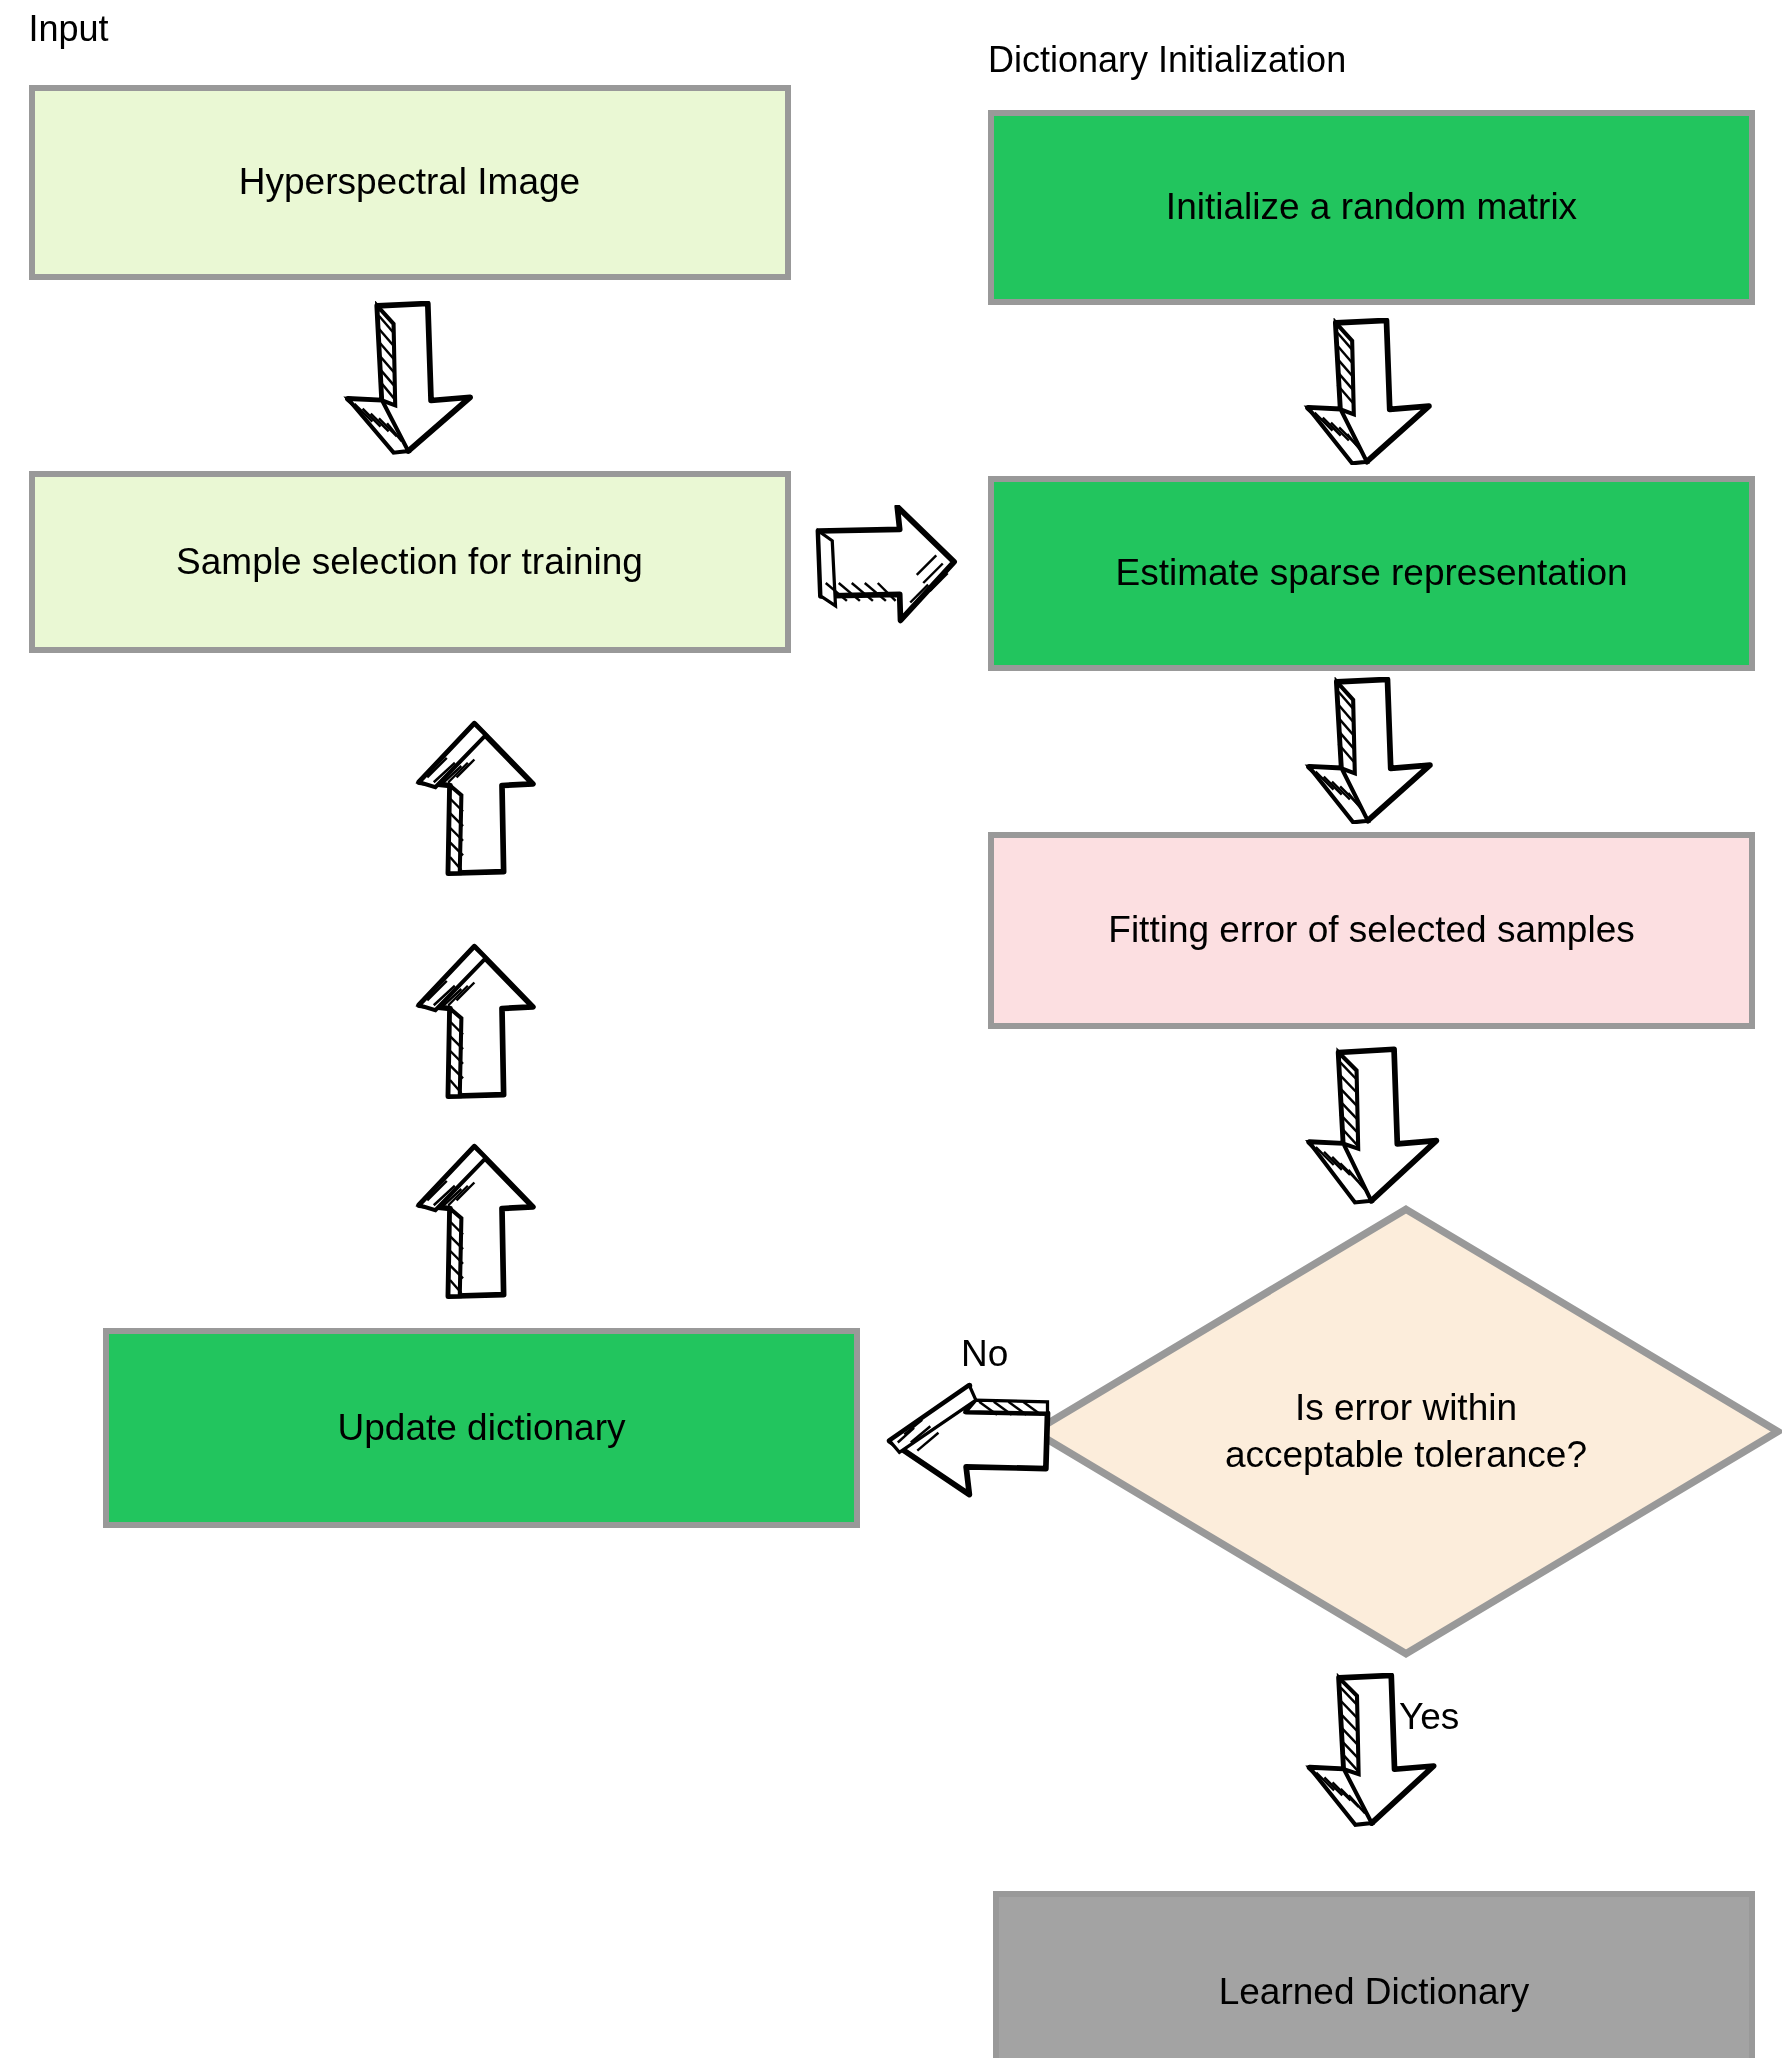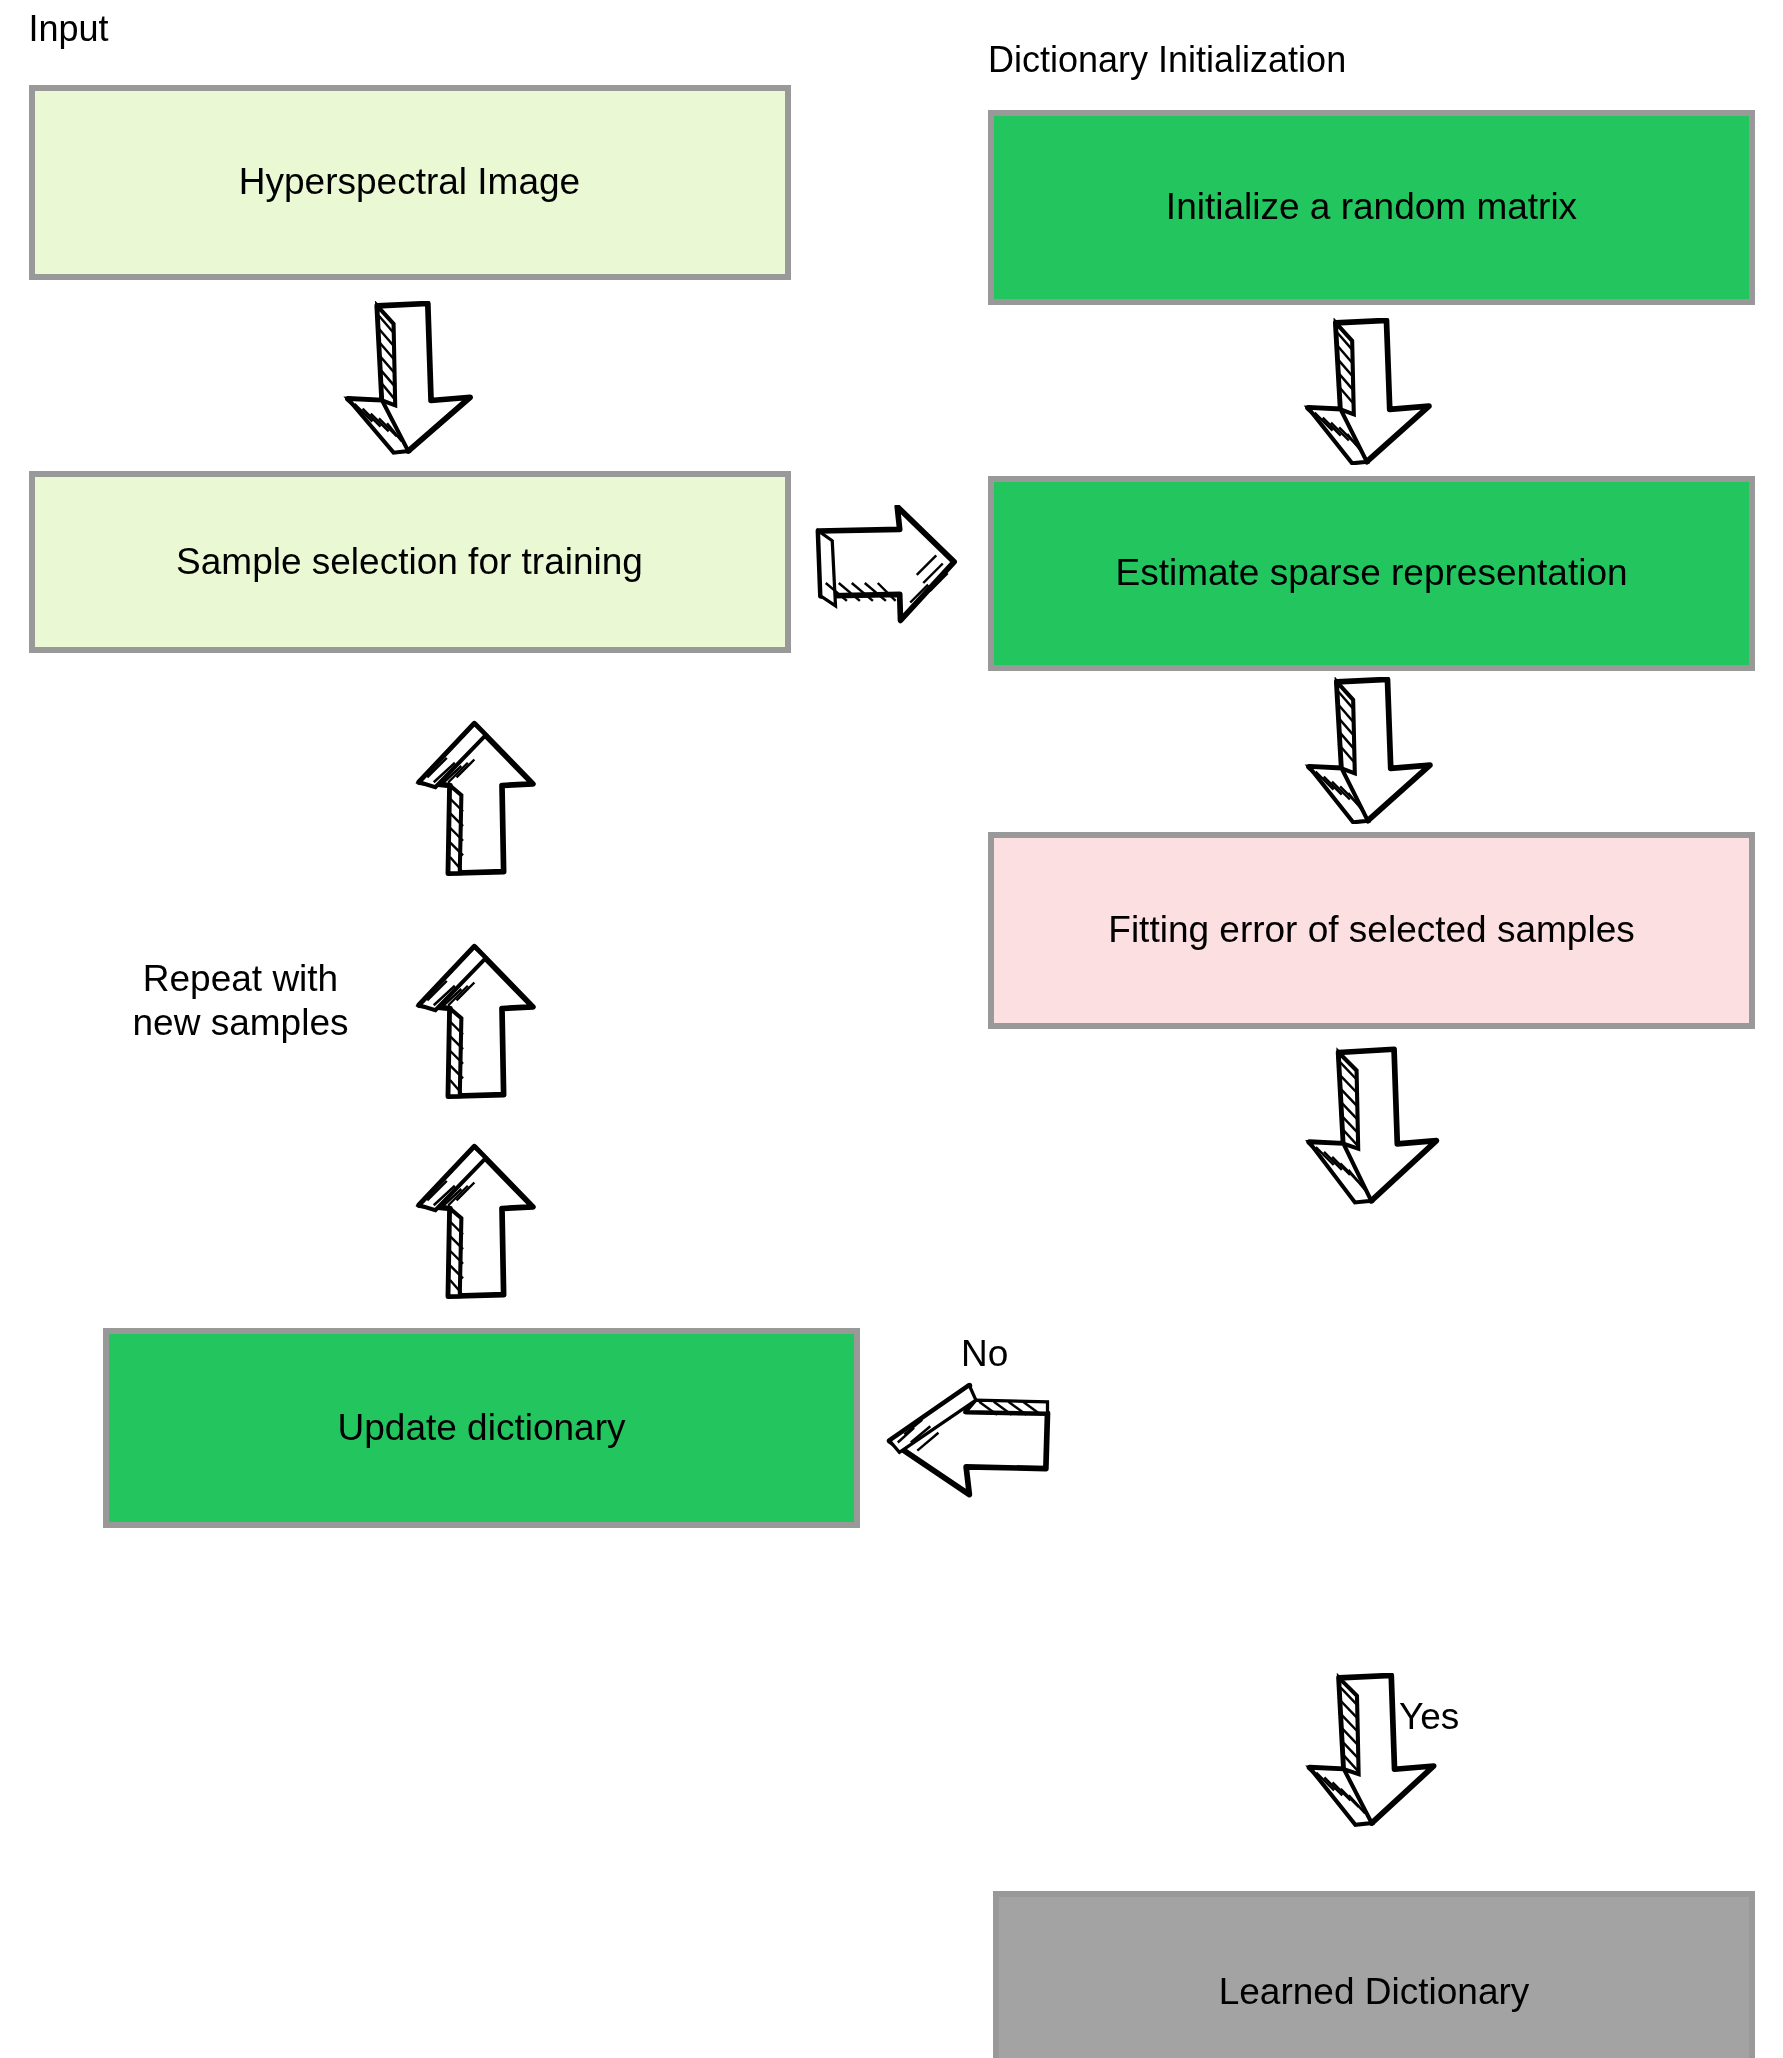--- a/index.html
+++ b/index.html
@@ -218,20 +218,27 @@
           <line x1="59" y1="100" x2="79" y2="122"></line>
         <line x1="28" y1="124" x2="50" y2="146"></line>
           <line x1="38" y1="130" x2="60" y2="152"></line>
         <line x1="48" y1="136" x2="70" y2="158"></line>
           <line x1="58" y1="144" x2="80" y2="166"></line>
         <line x1="68" y1="152" x2="88" y2="176"></line>
       </g>
     </svg>
   </div>
 
+  <div class="diamond-wrap" style="left:1030px; top:1205px; width:752px; height:453px;">
+    <svg width="752" height="453" viewBox="0 0 924 556">
+      <polygon points="462,5 919,278 462,551 5,278" fill="#fceddb" stroke="#999999" stroke-width="9" stroke-linejoin="miter"></polygon>
+    </svg>
+    <div class="diamond-label">Is error within
+acceptable tolerance?</div>
+  </div>
 
   <div class="edge-label" style="left:961px; top:1335px;">No</div>
 
   <div class="arrow" style="left:875px; top:1356px;">
     <svg width="179" height="147" viewBox="0 0 220 180">
       <polygon points="212,70 112,68 116,36 18,104 116,170 112,136 210,138" fill="#ffffff" stroke="#000" stroke-width="7" stroke-linejoin="round"></polygon>
       <polygon points="116,36 18,104 30,118 124,54" fill="#ffffff" stroke="#000" stroke-width="4"></polygon>
       <polygon points="212,70 112,68 124,54 212,56" fill="#ffffff" stroke="#000" stroke-width="4"></polygon>
       <g stroke="#000" stroke-width="3">
         <line x1="128" y1="56" x2="150" y2="72"></line>
@@ -243,22 +250,20 @@
         <line x1="52" y1="116" x2="78" y2="94"></line>
           <line x1="28" y1="106" x2="48" y2="88"></line>
       </g>
     </svg>
   </div>
 
   <div class="node fill-gray" style="left:103px; top:1328px; width:757px; height:200px;">
     <span class="node-label">Update dictionary</span>
   </div>
 
-  <div class="free-text" style="left:106px; top:957px; width:269px;">Repeat with
-new samples</div>
 
   <div class="arrow" style="left:411px; top:717px;">
     <svg width="130" height="163" viewBox="0 0 160 200">
       <polygon points="78,8 150,82 112,84 114,190 46,192 48,84 10,80" fill="#ffffff" stroke="#000" stroke-width="7" stroke-linejoin="round"></polygon>
       <polygon points="78,8 10,80 30,86 92,22" fill="#ffffff" stroke="#000" stroke-width="5"></polygon>
       <polygon points="48,84 62,96 60,192 46,192" fill="#ffffff" stroke="#000" stroke-width="5"></polygon>
       <g stroke="#000" stroke-width="3">
         <line x1="20" y1="74" x2="44" y2="50"></line>
           <line x1="28" y1="80" x2="54" y2="56"></line>
         <line x1="36" y1="84" x2="62" y2="60"></line>

